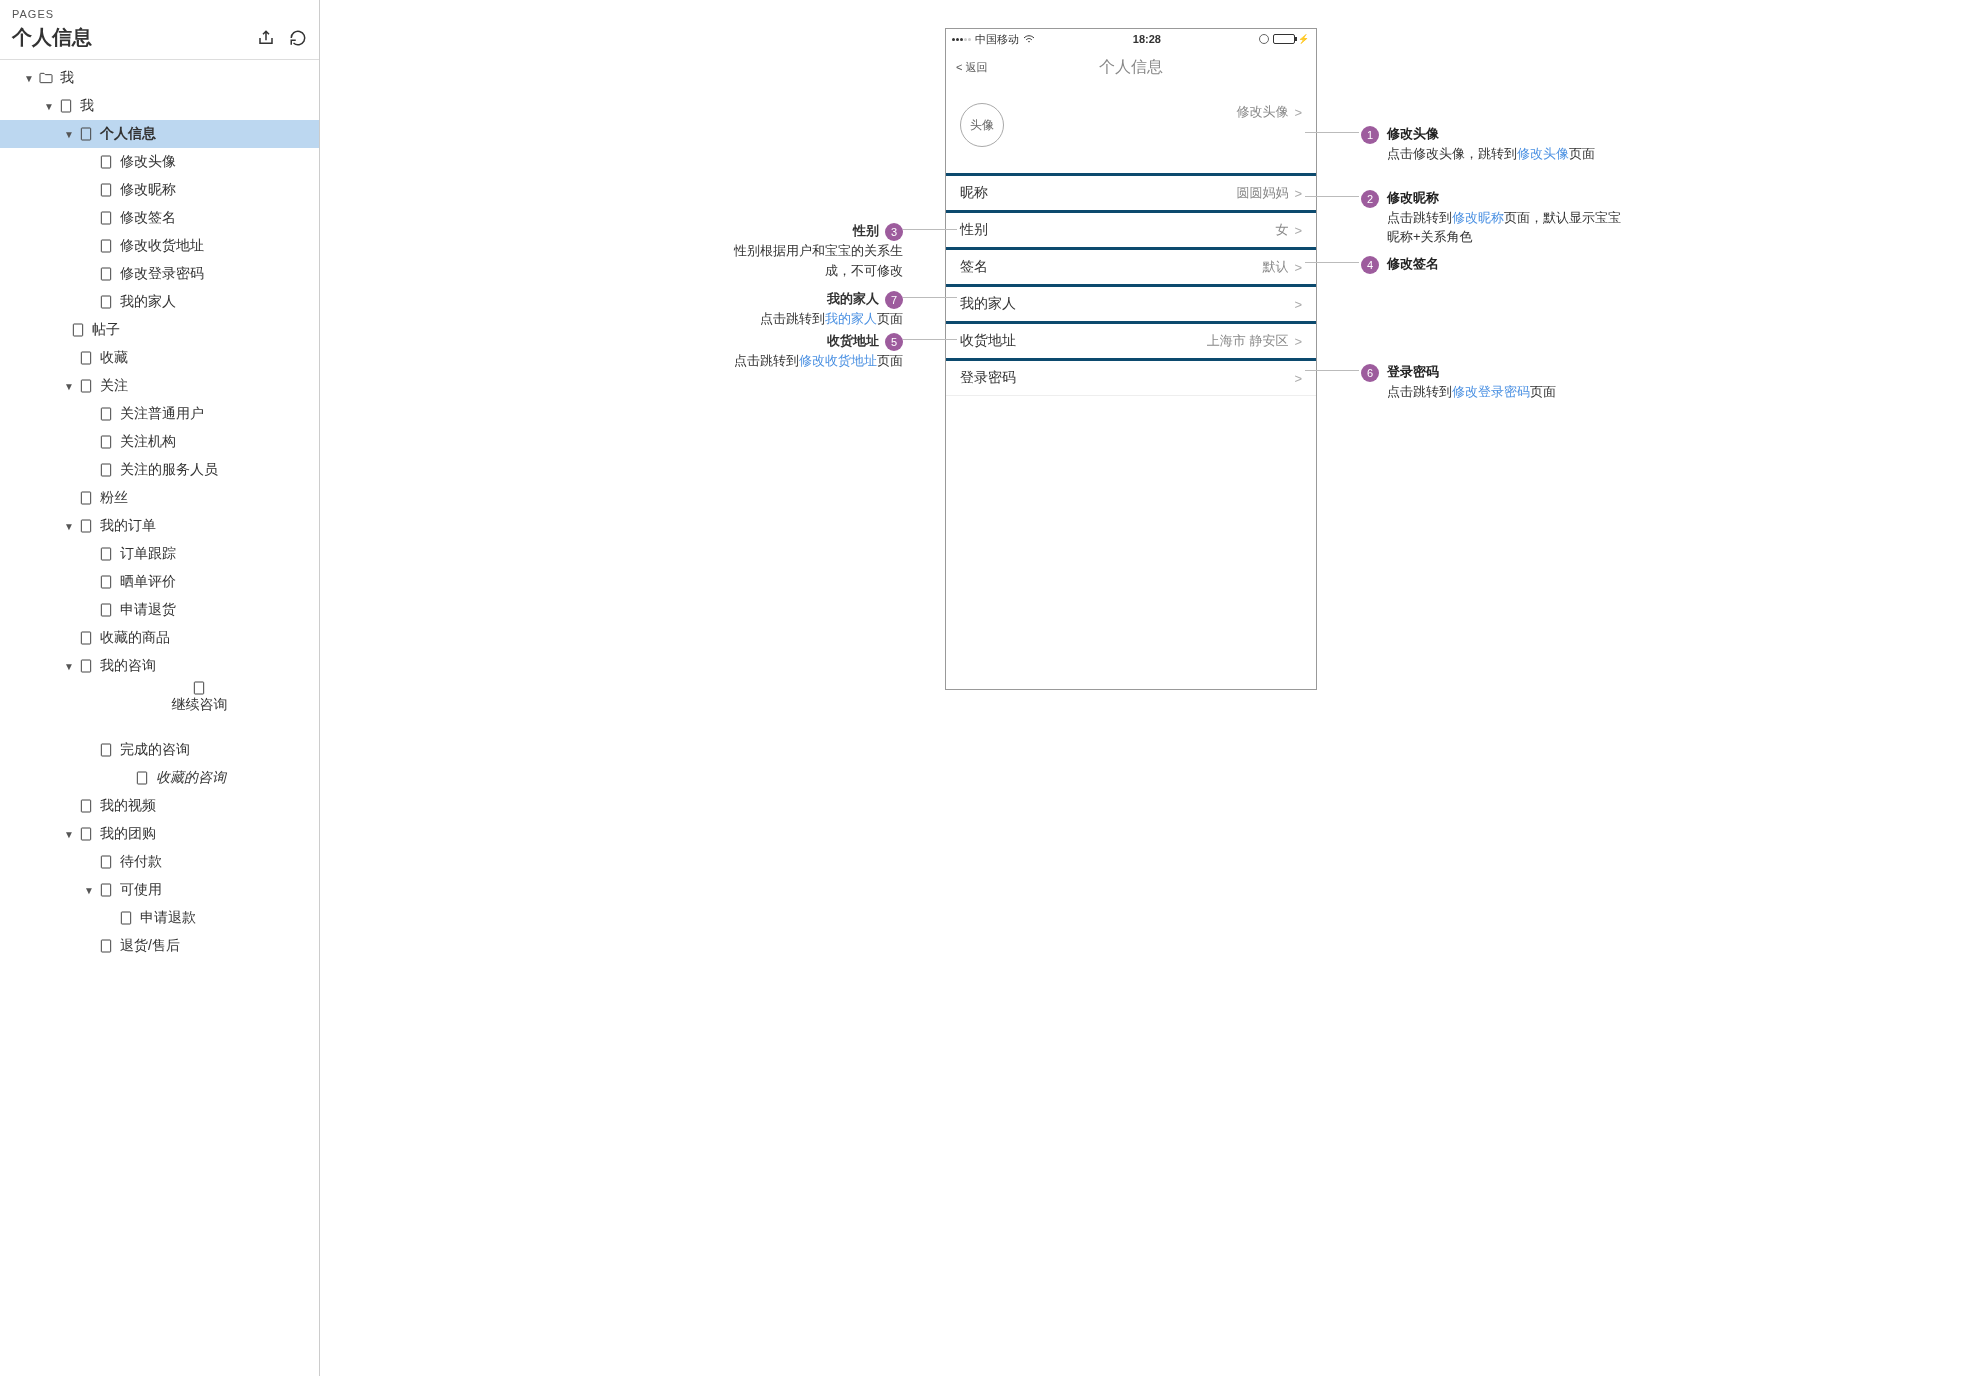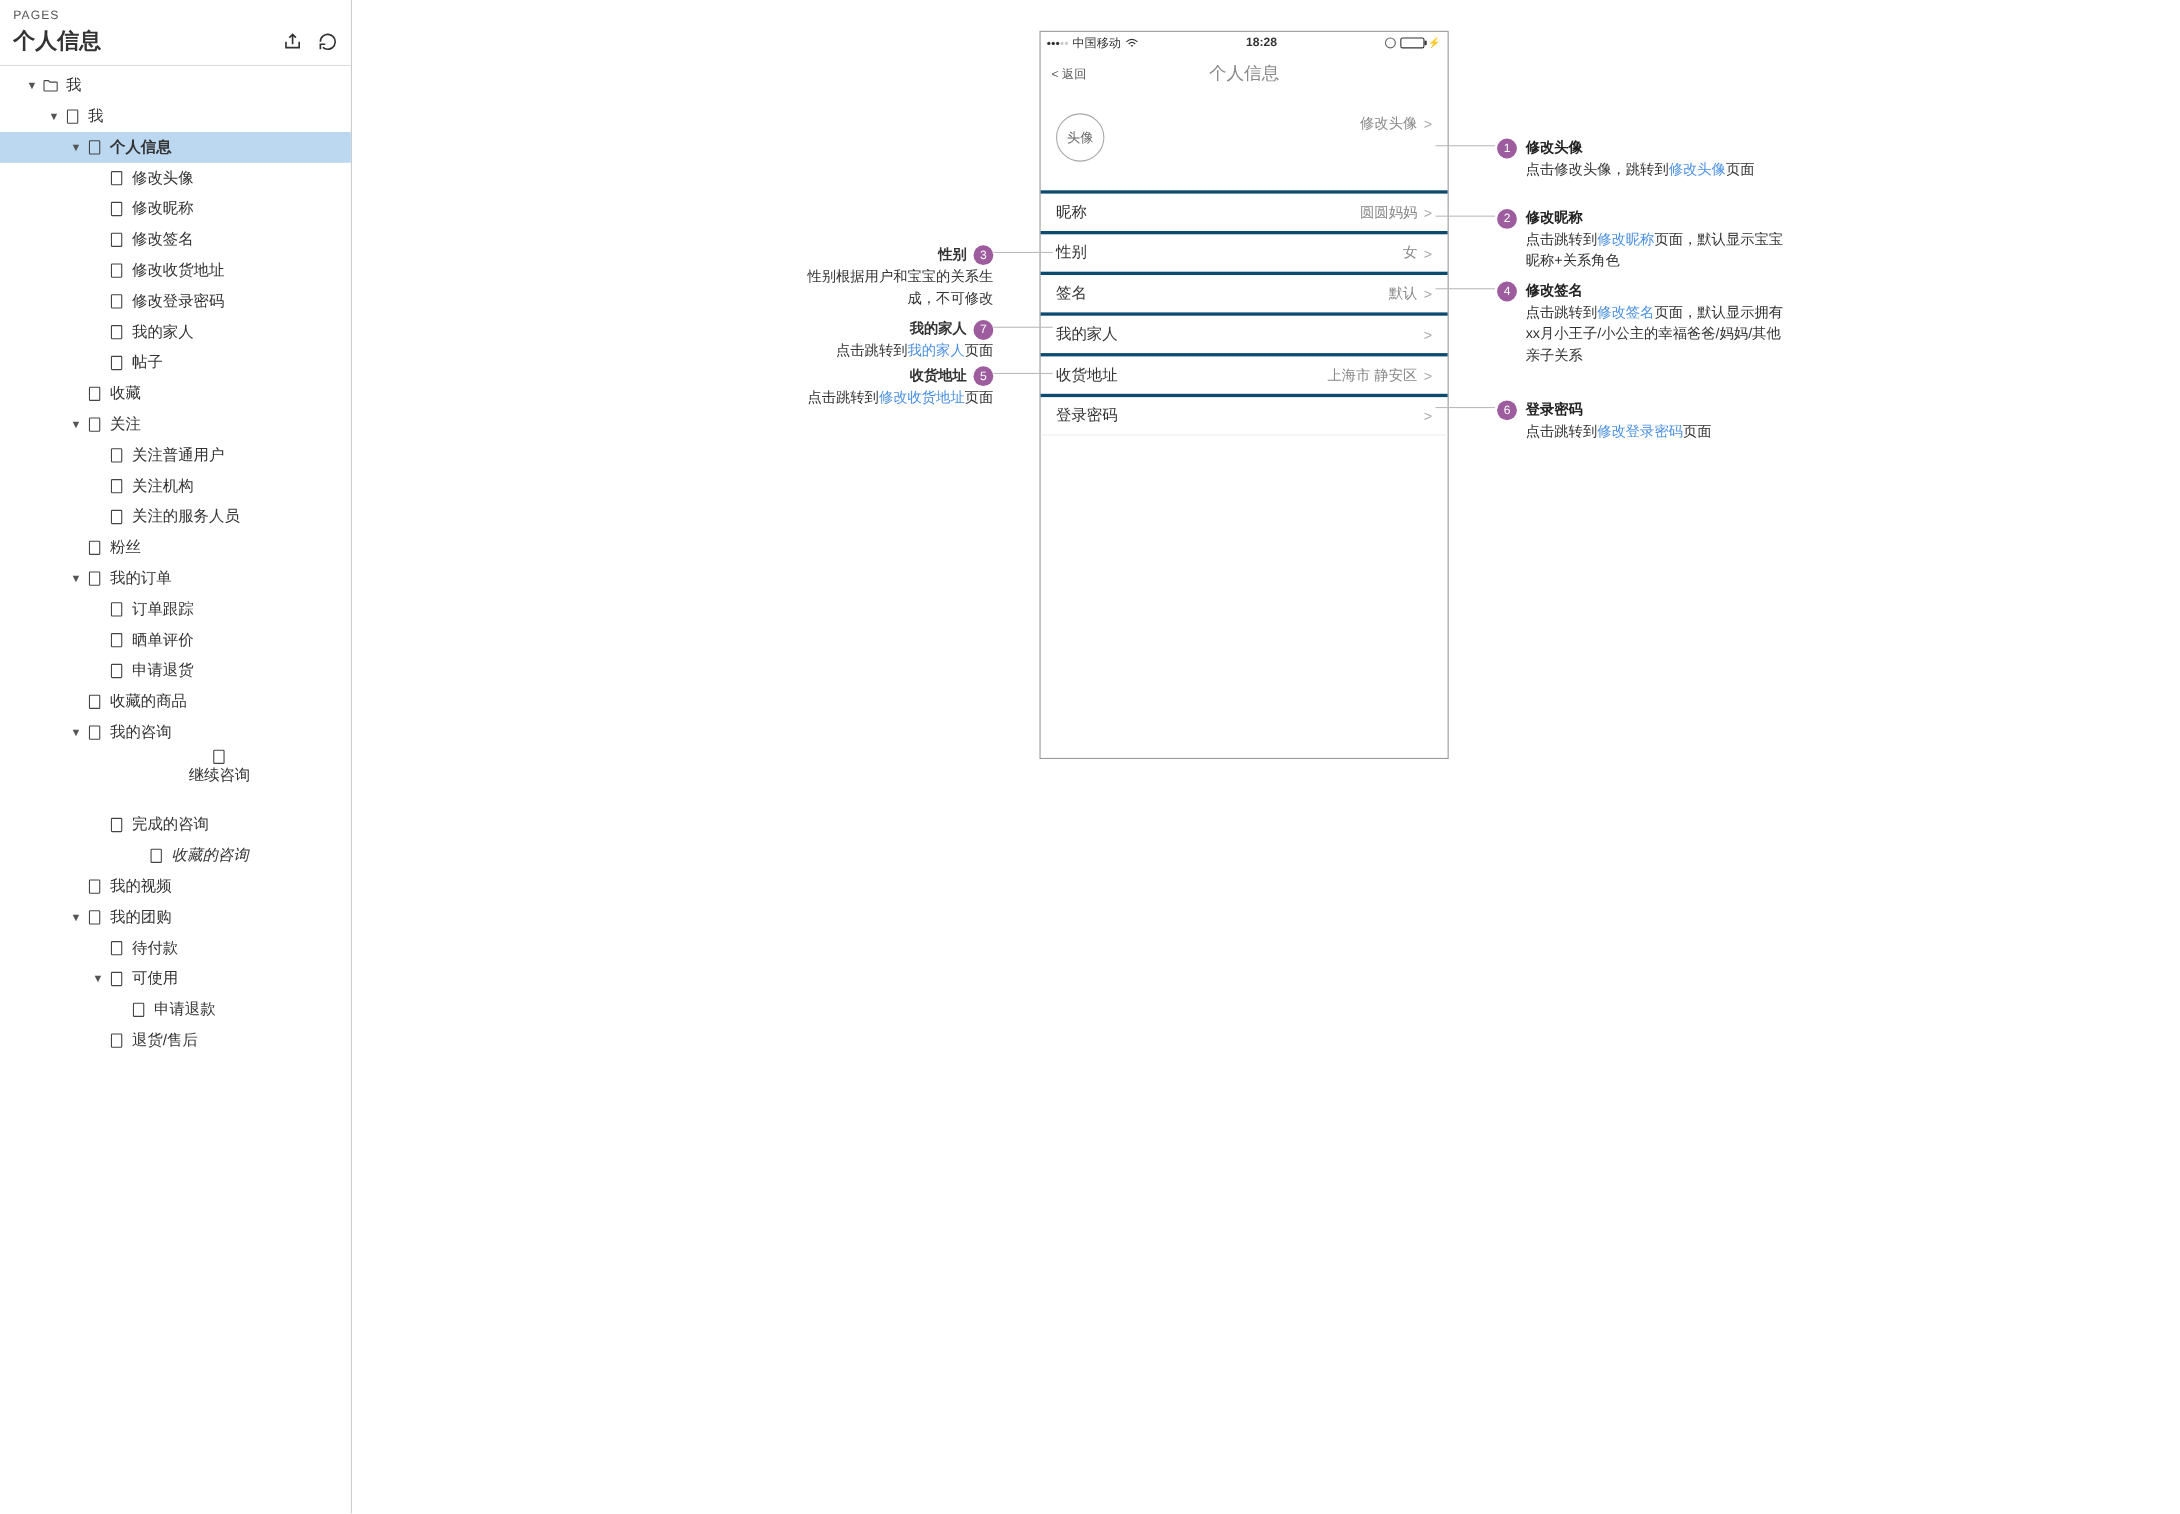--- a/index.html
+++ b/index.html
@@ -291,21 +291,21 @@
         </svg>
         <span class="tree-text">修改登录密码</span>
       </div>
       <div class="tree-item" style="padding-left: 84px;">
         <span class="tree-caret"></span>
         <svg class="tree-icon" viewBox="0 0 24 24" fill="none" stroke="#444" stroke-width="1.5">
           <rect x="5" y="3" width="14" height="18" rx="1"></rect>
         </svg>
         <span class="tree-text">我的家人</span>
       </div>
-      <div class="tree-item" style="padding-left: 84px;">
+      <div class="tree-item" style="padding-left: 56px;">
         <span class="tree-caret"></span>
         <svg class="tree-icon" viewBox="0 0 24 24" fill="none" stroke="#444" stroke-width="1.5">
           <rect x="5" y="3" width="14" height="18" rx="1"></rect>
         </svg>
         <span class="tree-text">帖子</span>
       </div>
       <div class="tree-item" style="padding-left: 64px;">
         <span class="tree-caret"></span>
         <svg class="tree-icon" viewBox="0 0 24 24" fill="none" stroke="#444" stroke-width="1.5">
           <rect x="5" y="3" width="14" height="18" rx="1"></rect>
@@ -557,21 +557,20 @@
           <div class="ann-content">
             <div class="ann-title">修改昵称</div>
             <div class="ann-desc">点击跳转到<span class="ann-link">修改昵称</span>页面，默认显示宝宝昵称+关系角色</div>
           </div>
         </div>
         <div class="ann-lead" style="left: 985px; top: 262px; width: 54px;"></div>
         <div class="annotation right" style="left: 1041px; top: 254px;">
           <div class="ann-badge">4</div>
           <div class="ann-content">
             <div class="ann-title">修改签名</div>
-            <div class="ann-desc">点击跳转到<span class="ann-link">修改签名</span>页面，默认显示拥有xx月小王子/小公主的幸福爸爸/妈妈/其他亲子关系</div>
           </div>
         </div>
         <div class="ann-lead" style="left: 985px; top: 370px; width: 54px;"></div>
         <div class="annotation right" style="left: 1041px; top: 362px;">
           <div class="ann-badge">6</div>
           <div class="ann-content">
             <div class="ann-title">登录密码</div>
             <div class="ann-desc">点击跳转到<span class="ann-link">修改登录密码</span>页面</div>
           </div>
         </div>

